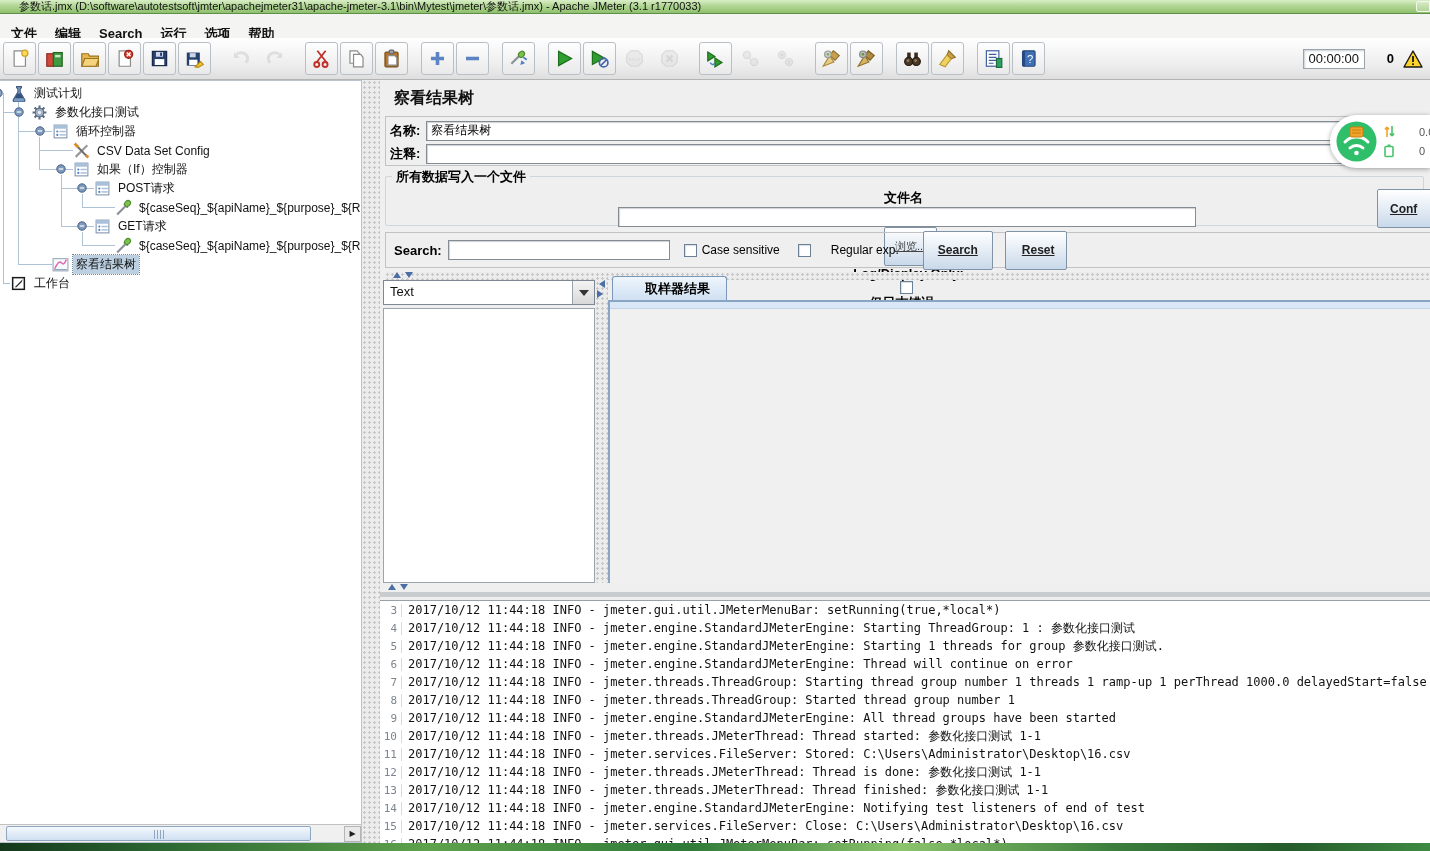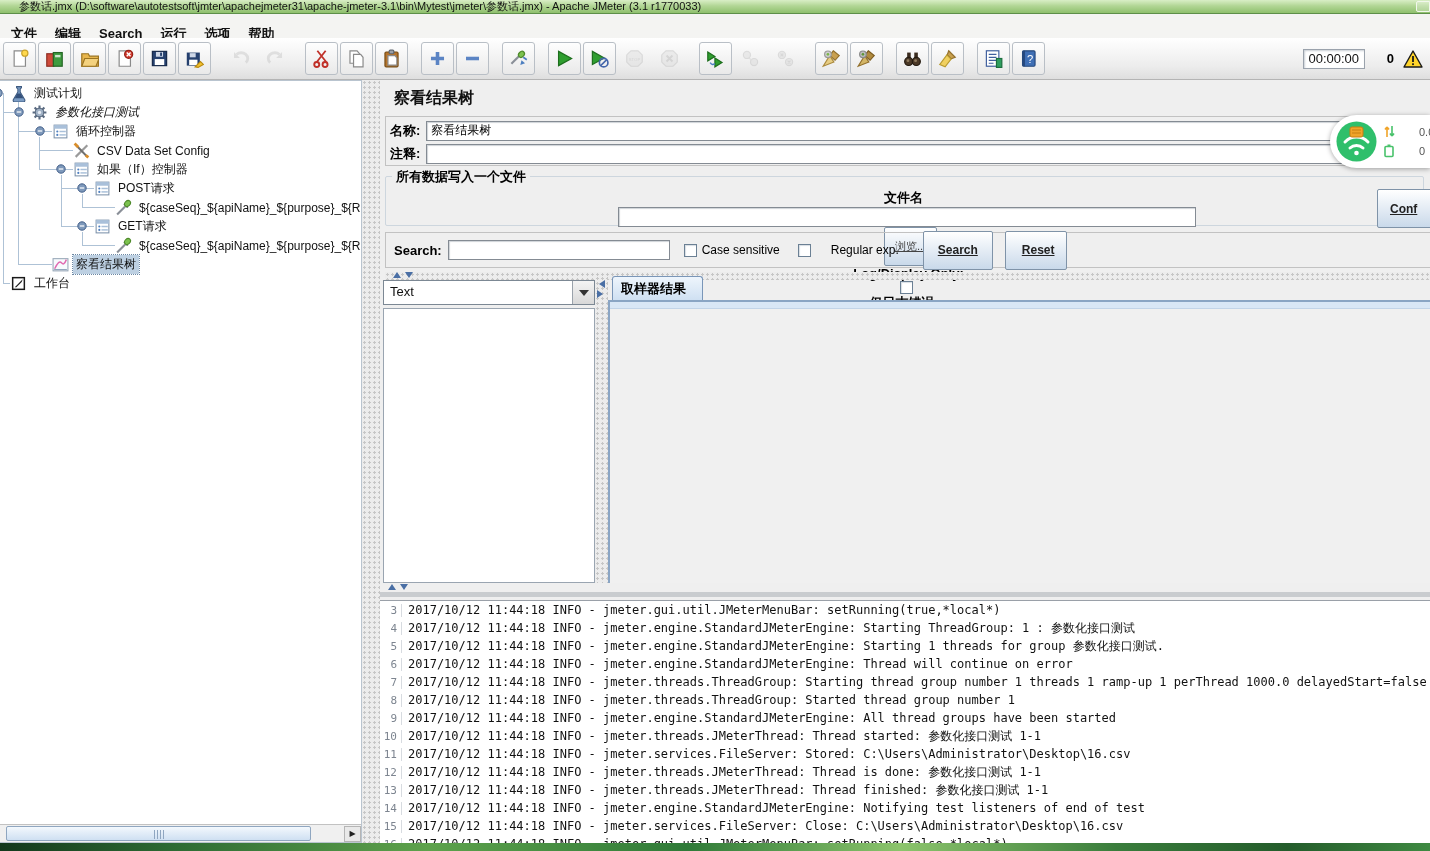--- a/index.html
+++ b/index.html
@@ -93,21 +93,21 @@
 
   .combo { position:absolute; left:3px; top:200px; width:212px; height:25px; border:1px solid #7c8894; background:#fff; display:flex; }
   .combo-text { flex:1; font-size:13px; padding:3px 6px; color:#111; }
   .combo-btn { width:22px; background:linear-gradient(180deg,#f4f4f4,#d8d8d8); border-left:1px solid #9aa2ab; display:flex; align-items:center; justify-content:center; }
   .combo-btn .ctri { width:0; height:0; border-left:5px solid transparent; border-right:5px solid transparent; border-top:6px solid #333; }
   .listpanel { position:absolute; left:3px; top:228px; width:212px; bottom:260px; background:#fff; border:1px solid #9aa5b1; }
 
   .vsplit2 { position:absolute; left:215px; top:196px; width:13px; bottom:258px; display:flex; flex-direction:column; align-items:center; padding-top:4px; }
 
   .tabszone { position:absolute; left:228px; top:196px; right:0; bottom:258px; }
-  .tab { position:absolute; left:4px; top:0; height:24px; padding:3px 16px 0 8px; font-size:13px; font-weight:700;
+  .tab { position:absolute; left:4px; top:0; height:24px; padding:3px 16px 0 32px; font-size:13px; font-weight:700;
     background:linear-gradient(180deg,#eef5fc,#cfe0f2); border:1px solid #7a96b8; border-bottom:none; border-radius:3px 3px 0 0; }
   .tabcontent { position:absolute; left:0; top:24px; right:-2px; bottom:0; background:#f0f0f0; border:2px solid #8aa5c4; }
   .tabcontent .topstrip { height:7px; background:#d9e7f6; border-bottom:1px solid #c2d4e8; }
 
   .hsplit { position:absolute; left:0; top:503px; right:0; height:17px; background:#efefef; }
   .hsplit .shadowline { position:absolute; left:0; right:0; top:9px; height:5px; background:#a9aeb4; opacity:.55; }
 
   
   .logpane { position:absolute; left:0; top:520px; right:0; bottom:0; background:#ffffff; border-top:1px solid #9aa0a8; overflow:hidden; }
   .lline { display:flex; height:18px; align-items:center; white-space:nowrap; font-family:"DejaVu Sans Mono","Liberation Mono",monospace; font-size:12px; }
@@ -434,21 +434,21 @@
               </svg>
             </span>
             <span class="tlabel">测试计划</span>
           </div>
           <span class="knob" style="left: 14px; top: 26px;">
             <svg viewBox="0 0 10 10">
               <circle cx="5" cy="5" r="4.2" fill="#7e99bb" stroke="#44608a"></circle>
               <path d="M2.8 5h4.4" stroke="#fff" stroke-width="1.2"></path>
             </svg>
           </span>
-          <div class="trow" style="left: 31px; top: 22px; font-style: italic;">
+          <div class="trow" style="left: 31px; top: 22px;">
             <span class="nicon">
               <svg viewBox="0 0 16 16">
                 <g stroke="#5a6a80" stroke-width="2">
                   <path d="M8 1.5v3M8 11.5v3M1.5 8h3M11.5 8h3M3.4 3.4l2.1 2.1M10.5 10.5l2.1 2.1M12.6 3.4l-2.1 2.1M5.5 10.5l-2.1 2.1"></path>
                 </g>
                 <circle cx="8" cy="8" r="4" fill="#9fb0c4" stroke="#5a6a80"></circle>
                 <circle cx="8" cy="8" r="1.6" fill="#e6ecf4"></circle>
               </svg>
             </span>
             <span class="tlabel">参数化接口测试</span>

